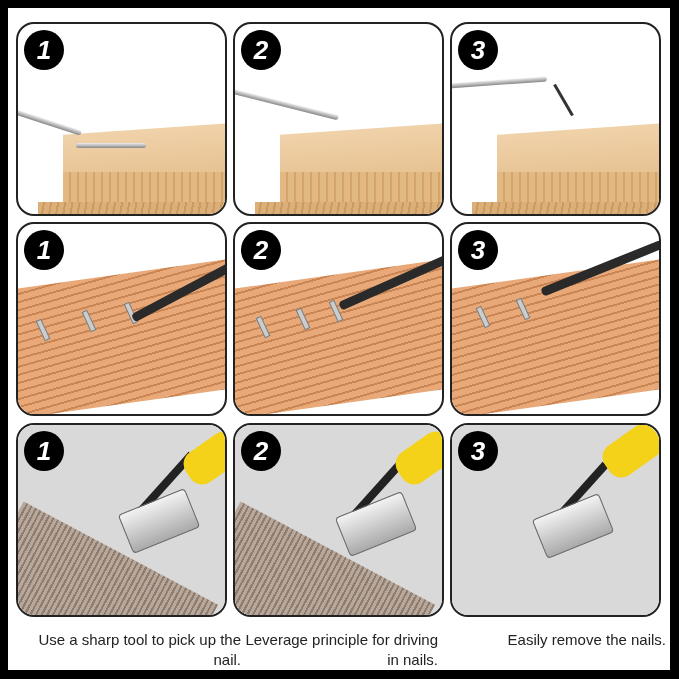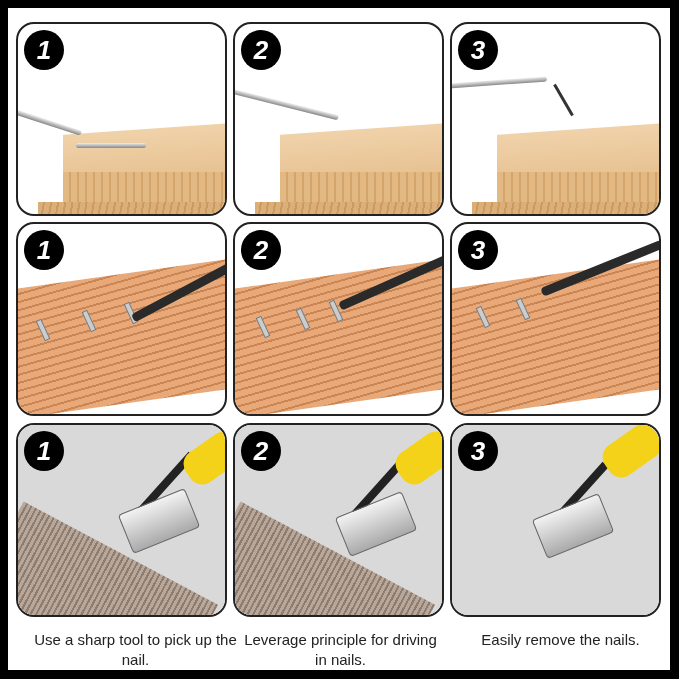--- a/index.html
+++ b/index.html
@@ -1,20 +1,20 @@
 <!DOCTYPE html>
 <html><head>
 <meta charset="utf-8">
 <style>
   html,body{margin:0;padding:0;background:#000;}
   body{width:679px;height:679px;position:relative;overflow:hidden;font-family:"Liberation Sans",sans-serif;}
   .frame{position:absolute;left:8px;top:8px;width:662px;height:662px;background:#fff;}
   .panel{position:absolute;width:211px;border:2px solid #222;border-radius:18px;overflow:hidden;box-sizing:border-box;background:#fff;}
   .badge{position:absolute;left:6px;top:6px;width:40px;height:40px;border-radius:50%;background:#000;color:#fff;font-weight:bold;font-style:italic;font-size:26px;line-height:40px;text-align:center;z-index:5;}
-  .caption{position:absolute;top:622px;width:211px;text-align:center;font-size:15px;line-height:20px;color:#222;}
+  .caption{position:absolute;top:622px;width:211px;text-align:right;font-size:15px;line-height:20px;color:#222;}
   
   .board-top{position:absolute;left:45px;right:-5px;top:105px;height:55px;background:linear-gradient(180deg,#f0d2aa,#e6c08f);transform:skewY(-4deg);}
   .board-front{position:absolute;left:45px;right:-5px;top:148px;height:36px;background:repeating-linear-gradient(90deg,#e2b883 0 6px,#d4a46a 6px 8px);}
   .board-low{position:absolute;left:20px;right:-5px;top:178px;height:30px;background:repeating-linear-gradient(100deg,#dcae78 0 5px,#c99a62 5px 7px);}
   .rod{position:absolute;height:5px;background:linear-gradient(180deg,#eee,#888);border-radius:3px;}
   
   .plank{position:absolute;left:-10px;right:-10px;top:50px;height:130px;background:repeating-linear-gradient(172deg,#e8a877 0 6px,#c98554 6px 8px);transform:skewY(-8deg);}
   .staple{position:absolute;width:4px;height:20px;background:#ccc;border:1px solid #777;transform:rotate(-25deg);}
   .tool-dark{position:absolute;height:9px;background:#2a2a2a;border-radius:4px;transform-origin:left center;}
   

